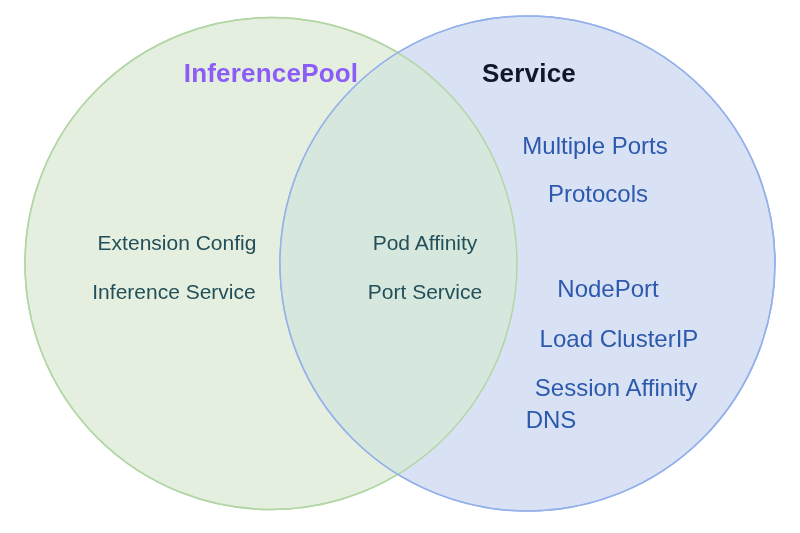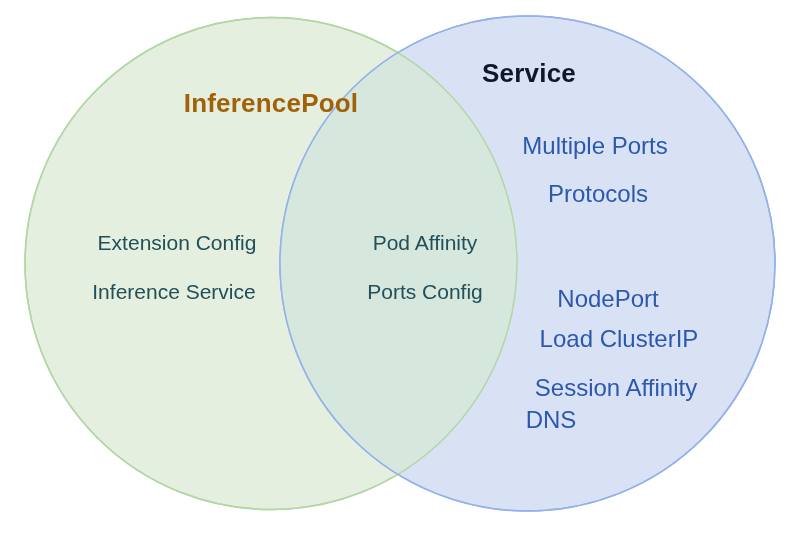--- a/index.html
+++ b/index.html
@@ -24,21 +24,21 @@
     position: absolute;
     transform: translate(-50%, -50%);
     white-space: nowrap;
     line-height: 1;
   }
   .title {
     font-size: 26px;
     font-weight: bold;
     letter-spacing: 0.2px;
   }
-  .title-green { color: #a16207; margin-top: 30px; }
+  .title-green { color: #8b5cf6; }
   .title-blue  { color: #0f172a; }
   .item-teal {
     font-size: 21px;
     color: #234f58;
     margin-left: 28px;
   }
   .item-blue {
     font-size: 24px;
     color: #2d59ad;
   }
@@ -60,22 +60,22 @@
     <circle cx="527.5" cy="263.5" r="247.5" fill="none" stroke="#94b1ea" stroke-width="1.5"></circle>
   </svg>
 
   <div class="label title title-green" style="left:271px; top:73px;">InferencePool</div>
   <div class="label title title-blue" style="left:529px; top:73px;">Service</div>
 
   <div class="label item-teal" style="left:149px; top:242px;">Extension Config</div>
   <div class="label item-teal" style="left:146px; top:291px;">Inference Service</div>
 
   <div class="label item-teal" style="left:397px; top:242px;">Pod Affinity</div>
-  <div class="label item-teal" style="left:397px; top:291px;">Ports Config</div>
+  <div class="label item-teal" style="left:397px; top:291px;">Port Service</div>
 
   <div class="label item-blue" style="left:595px; top:146px;">Multiple Ports</div>
   <div class="label item-blue" style="left:598px; top:194px;">Protocols</div>
-  <div class="label item-blue" style="left:608px; top:299px;">NodePort</div>
+  <div class="label item-blue" style="left:608px; top:289px;">NodePort</div>
   <div class="label item-blue" style="left:619px; top:339px;">Load ClusterIP</div>
   <div class="label item-blue" style="left:616px; top:388px;">Session Affinity</div>
   <div class="label item-blue" style="left:551px; top:420px;">DNS</div>
 
 </div>
 
 </body></html>

